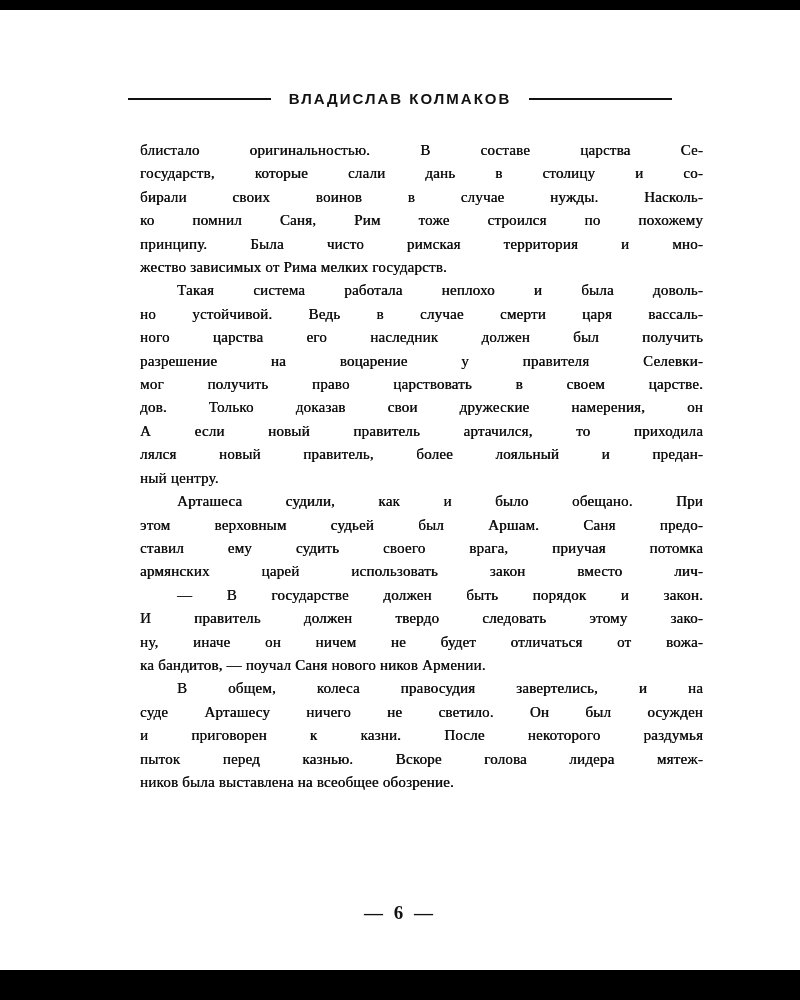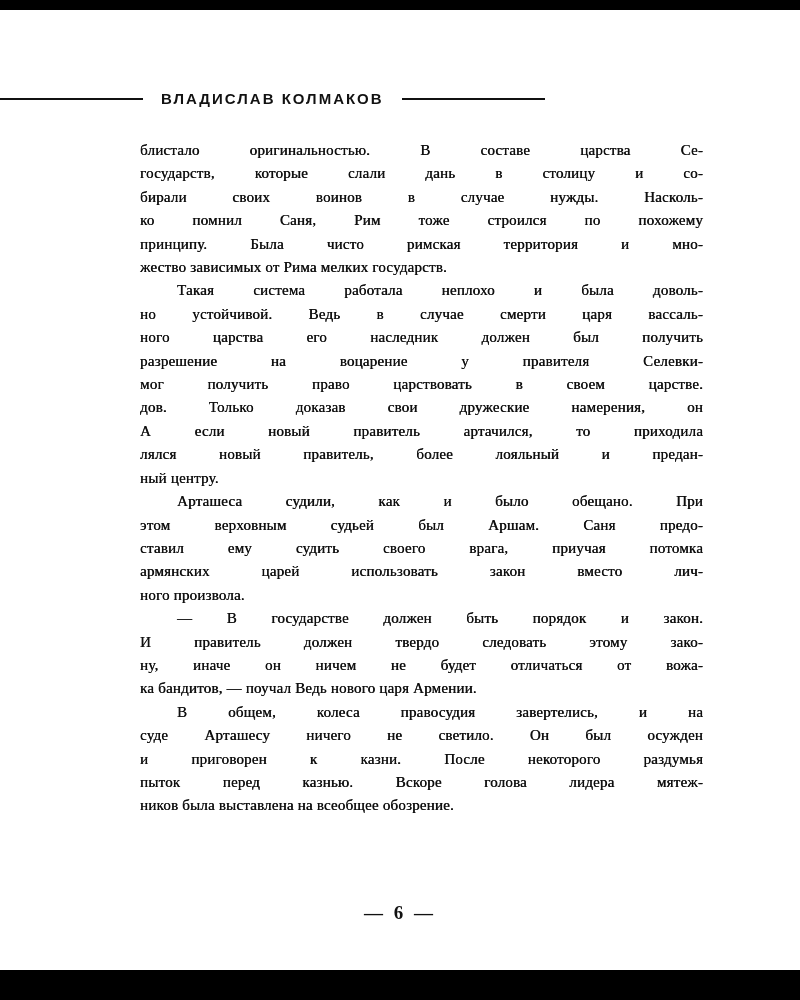--- a/index.html
+++ b/index.html
@@ -15,21 +15,21 @@
     background: #ffffff;
   }
   .bar {
     position: absolute; left: 0; width: 800px; background: #000000;
   }
   .bar.top { top: 0; height: 10px; }
   .bar.bottom { bottom: 0; height: 30px; }
 
   .running-head {
     position: absolute; top: 90px; left: 0; width: 800px;
-    display: flex; align-items: center; 
+    display: flex; align-items: center; justify-content: center;
     gap: 18px;
   }
   .running-head .rule {
     display: inline-block; width: 143px; height: 2px; background: #111111;
   }
   .running-head .author {
     font-family: "Liberation Sans", sans-serif;
     font-weight: bold; font-size: 15px; letter-spacing: 2px;
     color: #111111; white-space: nowrap;
   }
@@ -92,27 +92,26 @@
         <div class="line">дов. Только доказав свои дружеские намерения, он</div>
         <div class="line">А если новый правитель артачился, то приходила</div>
         <div class="line">лялся новый правитель, более лояльный и предан-</div>
         <div class="line para-end">ный центру.</div>
       </div>
       <div class="paragraph">
         <div class="line indent">Арташеса судили, как и было обещано. При</div>
         <div class="line">этом верховным судьей был Аршам. Саня предо-</div>
         <div class="line">ставил ему судить своего врага, приучая потомка</div>
         <div class="line">армянских царей использовать закон вместо лич-</div>
-        <div class="line para-end">ного произвола.</div>
       </div>
       <div class="paragraph">
         <div class="line indent">— В государстве должен быть порядок и закон.</div>
         <div class="line">И правитель должен твердо следовать этому зако-</div>
         <div class="line">ну, иначе он ничем не будет отличаться от вожа-</div>
-        <div class="line para-end">ка бандитов, — поучал Ведь нового царя Армении.</div>
+        <div class="line para-end">ка бандитов, — поучал Саня нового ников Армении.</div>
       </div>
       <div class="paragraph">
         <div class="line indent">В общем, колеса правосудия завертелись, и на</div>
         <div class="line">суде Арташесу ничего не светило. Он был осужден</div>
         <div class="line">и приговорен к казни. После некоторого раздумья</div>
         <div class="line">пыток перед казнью. Вскоре голова лидера мятеж-</div>
         <div class="line para-end">ников была выставлена на всеобщее обозрение.</div>
       </div>
     </main>
 

